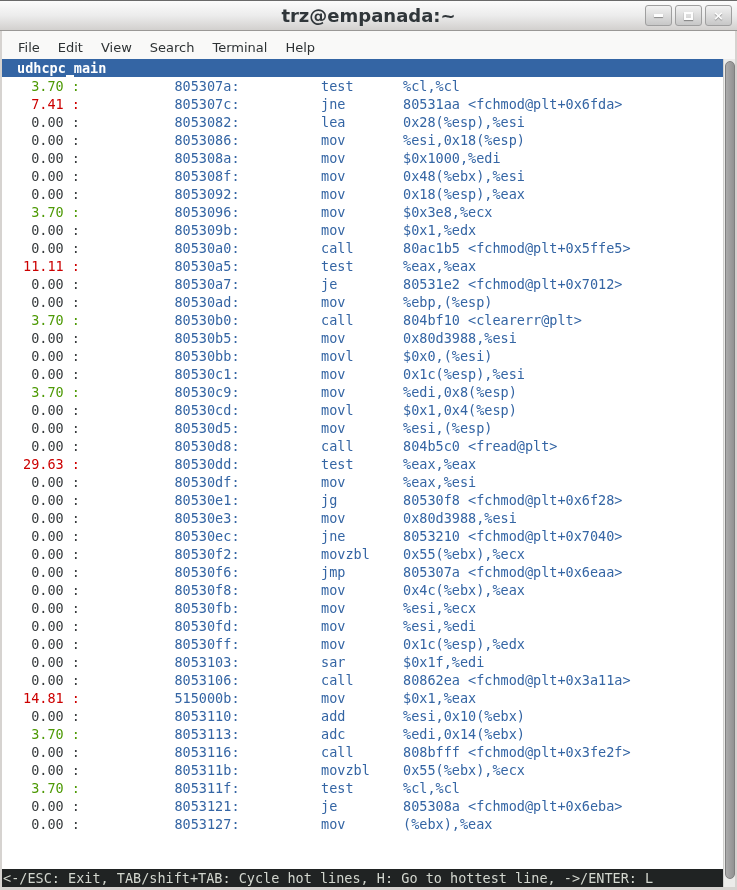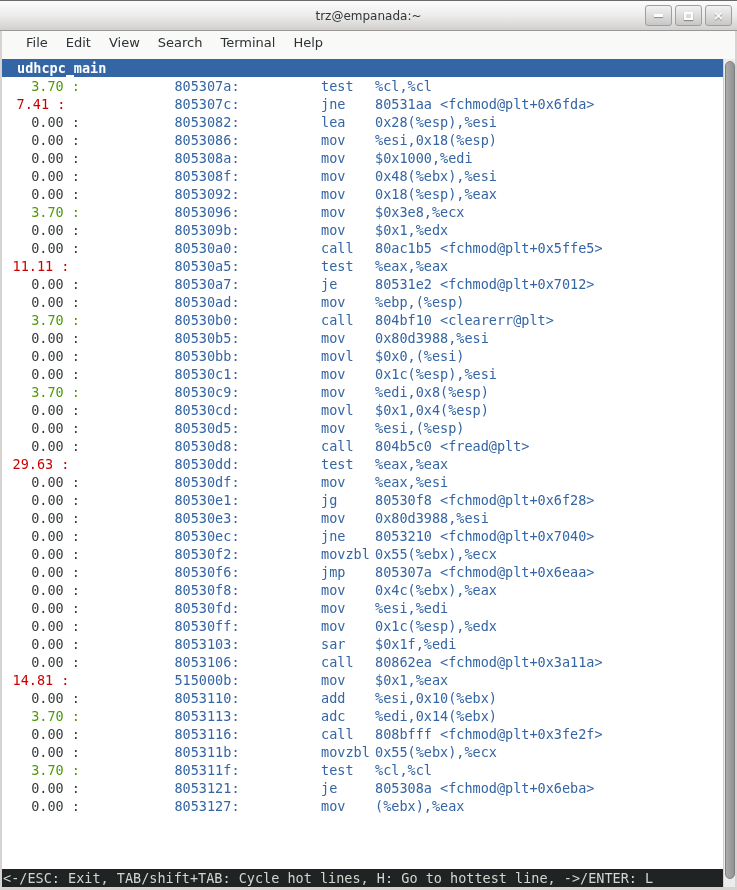--- a/index.html
+++ b/index.html
@@ -16,41 +16,41 @@
   
   .titlebar{
     position:absolute;top:0;left:0;right:0;height:31px;
     background:linear-gradient(#fcfcfc 0%,#ececec 50%,#d2d0ce 100%);
     border-top:1px solid #6a6a6a;
     border-bottom:1px solid #9a9896;
     box-sizing:border-box;
     display:flex;align-items:center;justify-content:center;
   }
   .title-text{
-    font-size:12px;font-weight:normal;color:#30363a;
+    font-size:18px;font-weight:bold;color:#30363a;
   }
   .win-controls{
     position:absolute;right:5px;top:4px;display:flex;gap:3px;
   }
   .win-btn{
     width:27px;height:21px;border:1px solid #9f9f9f;border-radius:3px;
     background:linear-gradient(#f2f2f2,#c7c7c7);
     display:flex;align-items:center;justify-content:center;
     box-sizing:border-box;color:#fdfdfd;
     font-size:13px;font-weight:bold;
     text-shadow:0 1px 1px rgba(120,120,120,.8);
   }
   .glyph-min{display:block;width:9px;height:3px;background:#fdfdfd;box-shadow:0 1px 1px rgba(120,120,120,.8);}
   .glyph-max{display:block;width:9px;height:8px;border:2px solid #fdfdfd;box-sizing:border-box;box-shadow:0 1px 1px rgba(120,120,120,.8);}
   
   .menubar{
     position:absolute;top:31px;left:2px;right:2px;height:28px;
     background:#f9f9f8;
-    display:flex;align-items:flex-start;
-    padding-left:15px;box-sizing:border-box;
+    display:flex;align-items:flex-end;
+    padding-left:7px;box-sizing:border-box;
   }
   .menu-item{
     padding:4px 9px;font-size:13px;color:#2d3234;
   }
   
   .screen{
     position:absolute;top:59px;left:2px;width:721px;height:810px;
     background:#ffffff;overflow:hidden;
     font-family:"DejaVu Sans Mono","Liberation Mono",monospace;
     font-size:13.5px;line-height:18px;
@@ -60,22 +60,22 @@
     font-weight:bold;padding-left:15px;white-space:pre;
   }
   .cursor{
     display:inline-block;width:8px;height:16px;
     border-bottom:2px solid #ffffff;vertical-align:bottom;
   }
   .row{height:18px;white-space:pre;}
   .pct{display:inline-block;width:78px;text-align:right;}
   .addr{display:inline-block;width:66px;margin-left:94px;text-align:center;color:var(--asm);}
   .mn{display:inline-block;width:54px;margin-left:81px;color:var(--asm);}
-  .op{color:var(--asm);}
-  .lvl-hot{color:var(--hot);text-align:center;}
+  .op{color:var(--asm);margin-left:28px;}
+  .lvl-hot{color:var(--hot);}
   .lvl-warm{color:var(--warm);}
   .lvl-cold{color:var(--cold);}
   
   .statusbar{
     position:absolute;top:869px;left:2px;width:730px;height:18px;
     background:#202323;color:#d3d7cf;
     font-family:"DejaVu Sans Mono","Liberation Mono",monospace;
     font-size:13.5px;line-height:18px;white-space:pre;
     overflow:hidden;padding-left:1px;box-sizing:border-box;
   }
@@ -144,20 +144,21 @@
         <div class="row"><span class="pct lvl-cold">0.00 :</span><span class="addr">80530d5:</span><span class="mn">mov</span><span class="op">%esi,(%esp)</span></div>
         <div class="row"><span class="pct lvl-cold">0.00 :</span><span class="addr">80530d8:</span><span class="mn">call</span><span class="op">804b5c0 &lt;fread@plt&gt;</span></div>
         <div class="row"><span class="pct lvl-hot">29.63 :</span><span class="addr">80530dd:</span><span class="mn">test</span><span class="op">%eax,%eax</span></div>
         <div class="row"><span class="pct lvl-cold">0.00 :</span><span class="addr">80530df:</span><span class="mn">mov</span><span class="op">%eax,%esi</span></div>
         <div class="row"><span class="pct lvl-cold">0.00 :</span><span class="addr">80530e1:</span><span class="mn">jg</span><span class="op">80530f8 &lt;fchmod@plt+0x6f28&gt;</span></div>
         <div class="row"><span class="pct lvl-cold">0.00 :</span><span class="addr">80530e3:</span><span class="mn">mov</span><span class="op">0x80d3988,%esi</span></div>
         <div class="row"><span class="pct lvl-cold">0.00 :</span><span class="addr">80530ec:</span><span class="mn">jne</span><span class="op">8053210 &lt;fchmod@plt+0x7040&gt;</span></div>
         <div class="row"><span class="pct lvl-cold">0.00 :</span><span class="addr">80530f2:</span><span class="mn">movzbl</span><span class="op">0x55(%ebx),%ecx</span></div>
         <div class="row"><span class="pct lvl-cold">0.00 :</span><span class="addr">80530f6:</span><span class="mn">jmp</span><span class="op">805307a &lt;fchmod@plt+0x6eaa&gt;</span></div>
         <div class="row"><span class="pct lvl-cold">0.00 :</span><span class="addr">80530f8:</span><span class="mn">mov</span><span class="op">0x4c(%ebx),%eax</span></div>
+        <div class="row"><span class="pct lvl-cold">0.00 :</span><span class="addr">80530fb:</span><span class="mn">mov</span><span class="op">%esi,%ecx</span></div>
         <div class="row"><span class="pct lvl-cold">0.00 :</span><span class="addr">80530fd:</span><span class="mn">mov</span><span class="op">%esi,%edi</span></div>
         <div class="row"><span class="pct lvl-cold">0.00 :</span><span class="addr">80530ff:</span><span class="mn">mov</span><span class="op">0x1c(%esp),%edx</span></div>
         <div class="row"><span class="pct lvl-cold">0.00 :</span><span class="addr">8053103:</span><span class="mn">sar</span><span class="op">$0x1f,%edi</span></div>
         <div class="row"><span class="pct lvl-cold">0.00 :</span><span class="addr">8053106:</span><span class="mn">call</span><span class="op">80862ea &lt;fchmod@plt+0x3a11a&gt;</span></div>
         <div class="row"><span class="pct lvl-hot">14.81 :</span><span class="addr">515000b:</span><span class="mn">mov</span><span class="op">$0x1,%eax</span></div>
         <div class="row"><span class="pct lvl-cold">0.00 :</span><span class="addr">8053110:</span><span class="mn">add</span><span class="op">%esi,0x10(%ebx)</span></div>
         <div class="row"><span class="pct lvl-warm">3.70 :</span><span class="addr">8053113:</span><span class="mn">adc</span><span class="op">%edi,0x14(%ebx)</span></div>
         <div class="row"><span class="pct lvl-cold">0.00 :</span><span class="addr">8053116:</span><span class="mn">call</span><span class="op">808bfff &lt;fchmod@plt+0x3fe2f&gt;</span></div>
         <div class="row"><span class="pct lvl-cold">0.00 :</span><span class="addr">805311b:</span><span class="mn">movzbl</span><span class="op">0x55(%ebx),%ecx</span></div>
         <div class="row"><span class="pct lvl-warm">3.70 :</span><span class="addr">805311f:</span><span class="mn">test</span><span class="op">%cl,%cl</span></div>

